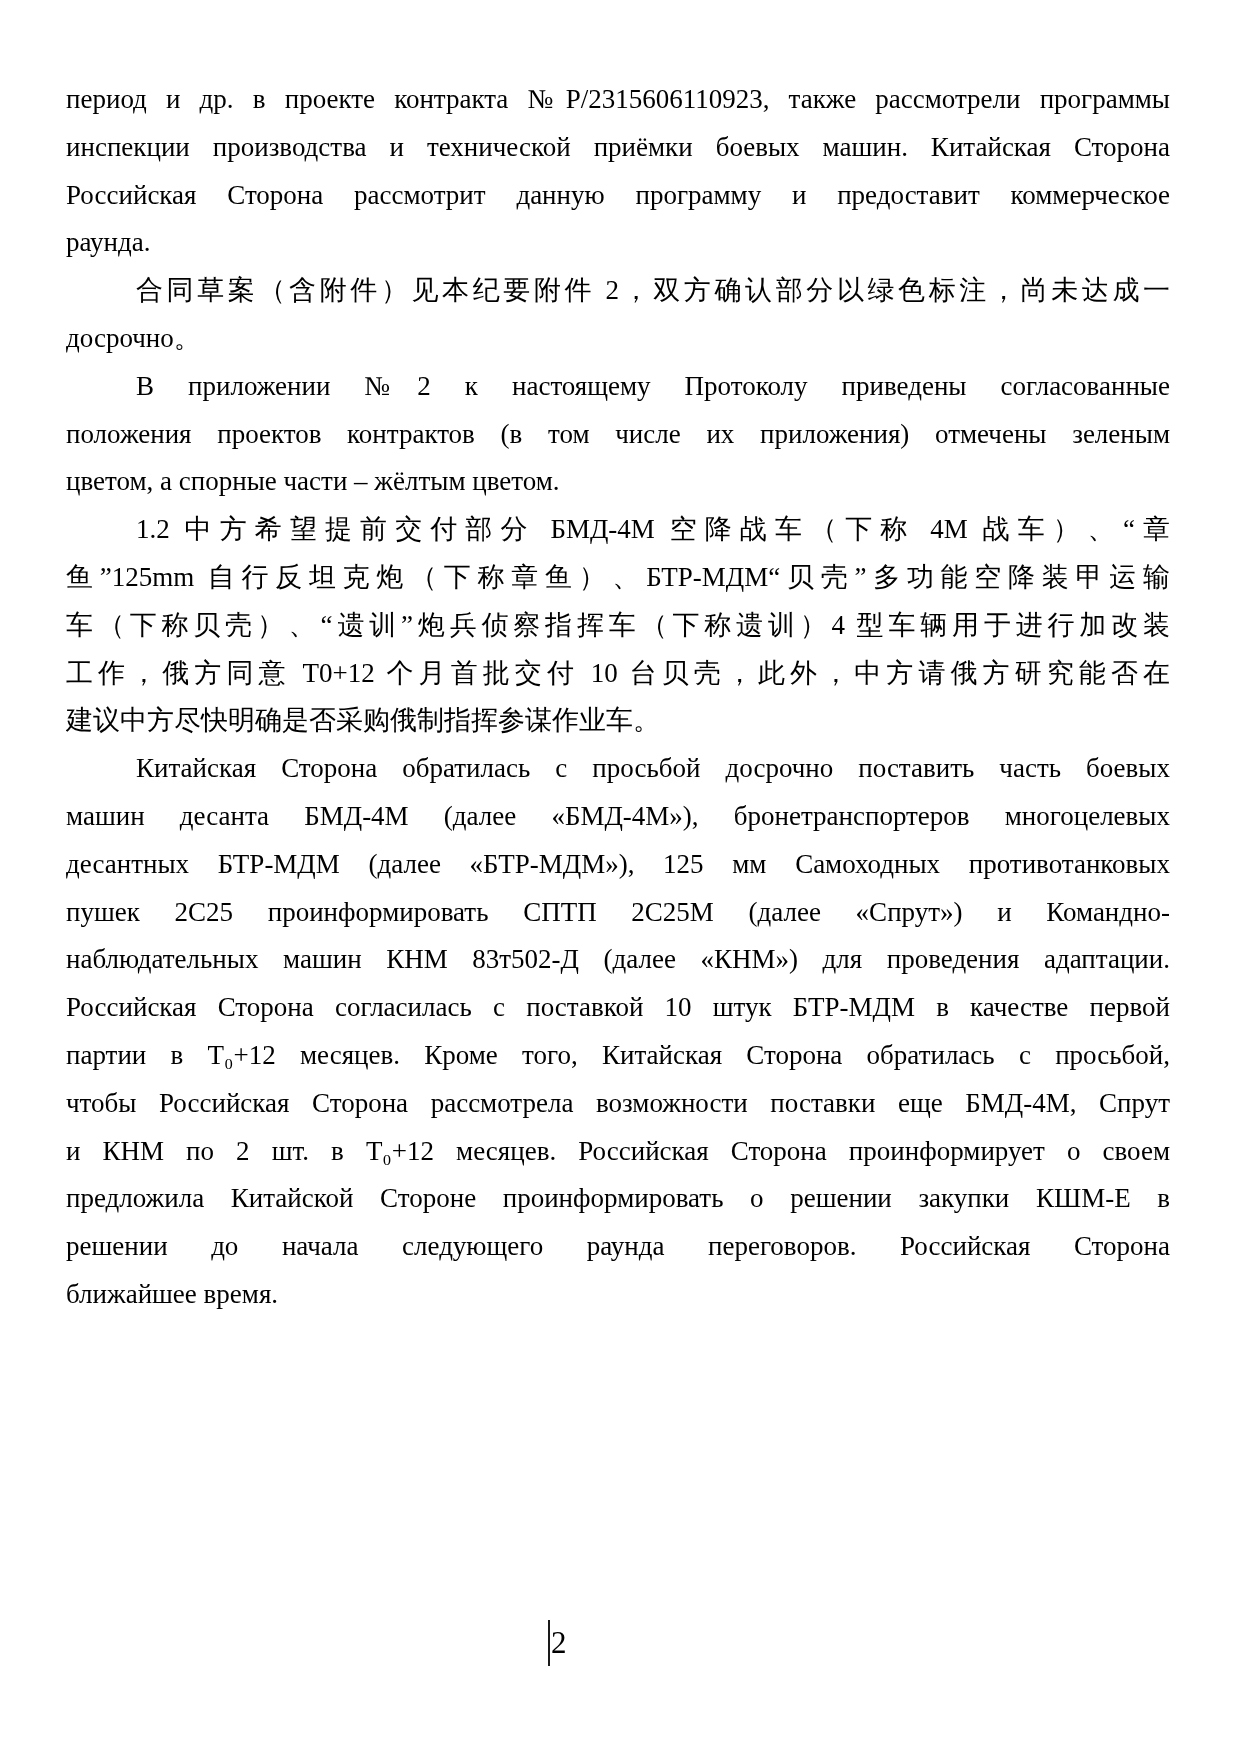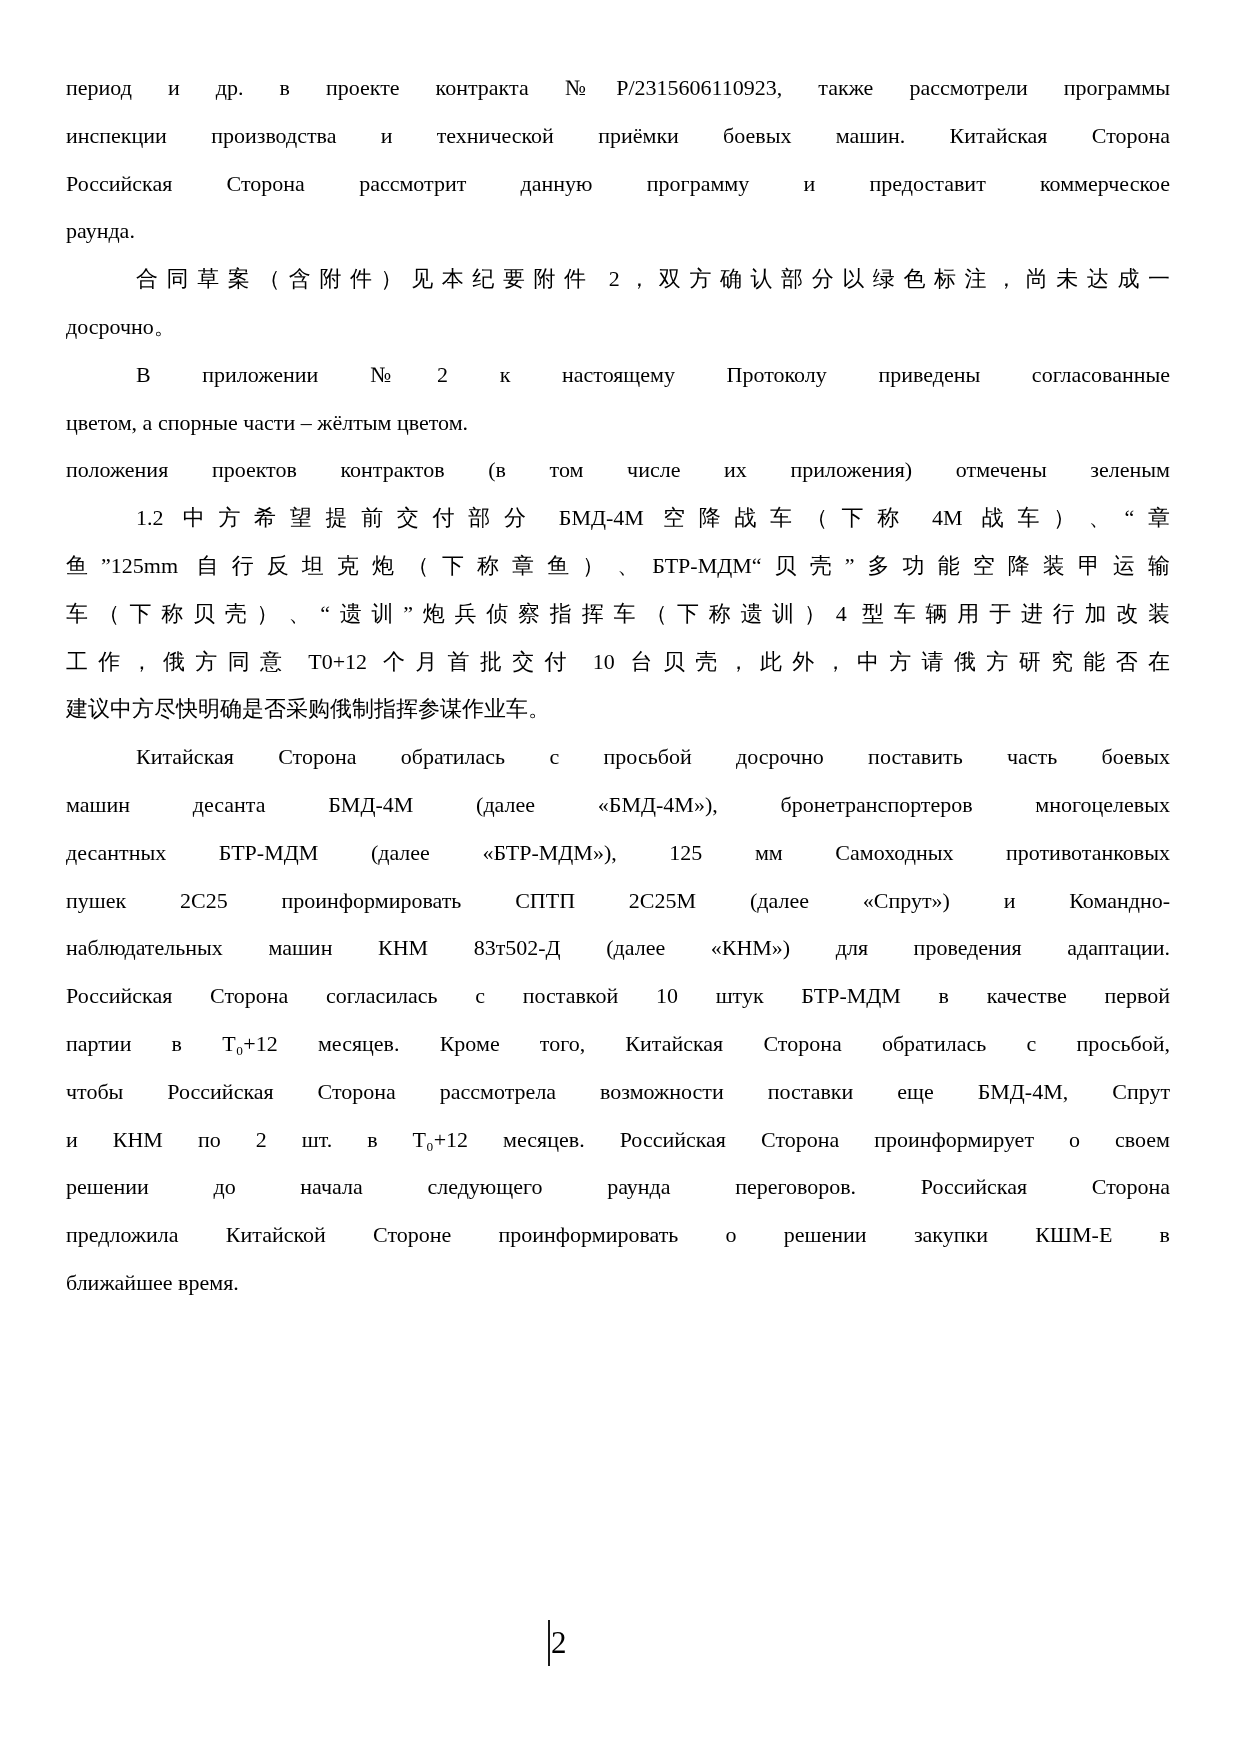--- a/index.html
+++ b/index.html
@@ -12,23 +12,23 @@
     width: 1236px;
     height: 1753px;
     background: #ffffff;
     color: #000000;
     font-family: "Liberation Serif", "DejaVu Serif", serif;
     overflow: hidden;
   }
   .content {
     position: absolute;
     left: 66px;
-    top: 64px;
+    top: 76px;
     width: 1104px;
-    font-size: 22px;
+    font-size: 27px;
   }
   .paragraph { margin: 0; padding: 0; }
   .line {
     line-height: 47.8px;
     height: 47.8px;
     text-align: justify;
     text-align-last: justify;
     overflow: hidden;
     white-space: nowrap;
   }
@@ -66,42 +66,42 @@
         <div class="line">инспекции производства и технической приёмки боевых машин. Китайская Сторона</div>
         <div class="line">Российская Сторона рассмотрит данную программу и предоставит коммерческое</div>
         <div class="line last">раунда.</div>
       </div>
       <div class="paragraph">
         <div class="line ind">合同草案（含附件）见本纪要附件 2，双方确认部分以绿色标注，尚未达成一</div>
         <div class="line last">досрочно。</div>
       </div>
       <div class="paragraph">
         <div class="line ind">В приложении №2 к настоящему Протоколу приведены согласованные</div>
+        <div class="line">положения проектов контрактов (в том числе их приложения) отмечены зеленым</div>
         <div class="line last">цветом, а спорные части – жёлтым цветом.</div>
-        <div class="line">положения проектов контрактов (в том числе их приложения) отмечены зеленым</div>
       </div>
       <div class="paragraph">
         <div class="line ind">1.2 中方希望提前交付部分 БМД-4М 空降战车（下称 4M 战车）、“章</div>
         <div class="line">鱼”125mm 自行反坦克炮（下称章鱼）、БТР-МДМ“贝壳”多功能空降装甲运输</div>
         <div class="line">车（下称贝壳）、“遗训”炮兵侦察指挥车（下称遗训）4 型车辆用于进行加改装</div>
         <div class="line">工作，俄方同意 T0+12 个月首批交付 10 台贝壳，此外，中方请俄方研究能否在</div>
         <div class="line last">建议中方尽快明确是否采购俄制指挥参谋作业车。</div>
       </div>
       <div class="paragraph">
         <div class="line ind">Китайская Сторона обратилась с просьбой досрочно поставить часть боевых</div>
         <div class="line">машин десанта БМД-4М (далее «БМД-4М»), бронетранспортеров многоцелевых</div>
         <div class="line">десантных БТР-МДМ (далее «БТР-МДМ»), 125 мм Самоходных противотанковых</div>
         <div class="line">пушек 2С25 проинформировать СПТП 2С25М (далее «Спрут») и Командно-</div>
         <div class="line">наблюдательных машин КНМ 83т502-Д (далее «КНМ») для проведения адаптации.</div>
         <div class="line">Российская Сторона согласилась с поставкой 10 штук БТР-МДМ в качестве первой</div>
         <div class="line">партии в Т₀+12 месяцев. Кроме того, Китайская Сторона обратилась с просьбой,</div>
         <div class="line">чтобы Российская Сторона рассмотрела возможности поставки еще БМД-4М, Спрут</div>
         <div class="line">и КНМ по 2 шт. в Т₀+12 месяцев. Российская Сторона проинформирует о своем</div>
+        <div class="line">предложила Китайской Стороне проинформировать о решении закупки КШМ-Е в</div>
         <div class="line">решении до начала следующего раунда переговоров. Российская Сторона</div>
-        <div class="line">предложила Китайской Стороне проинформировать о решении закупки КШМ-Е в</div>
         <div class="line last">ближайшее время.</div>
       </div>
     </div>
 
   <div class="pagenum-wrap">
     <div class="caret"></div>
     <div class="pagenum">2</div>
   </div>
 </div>
 

